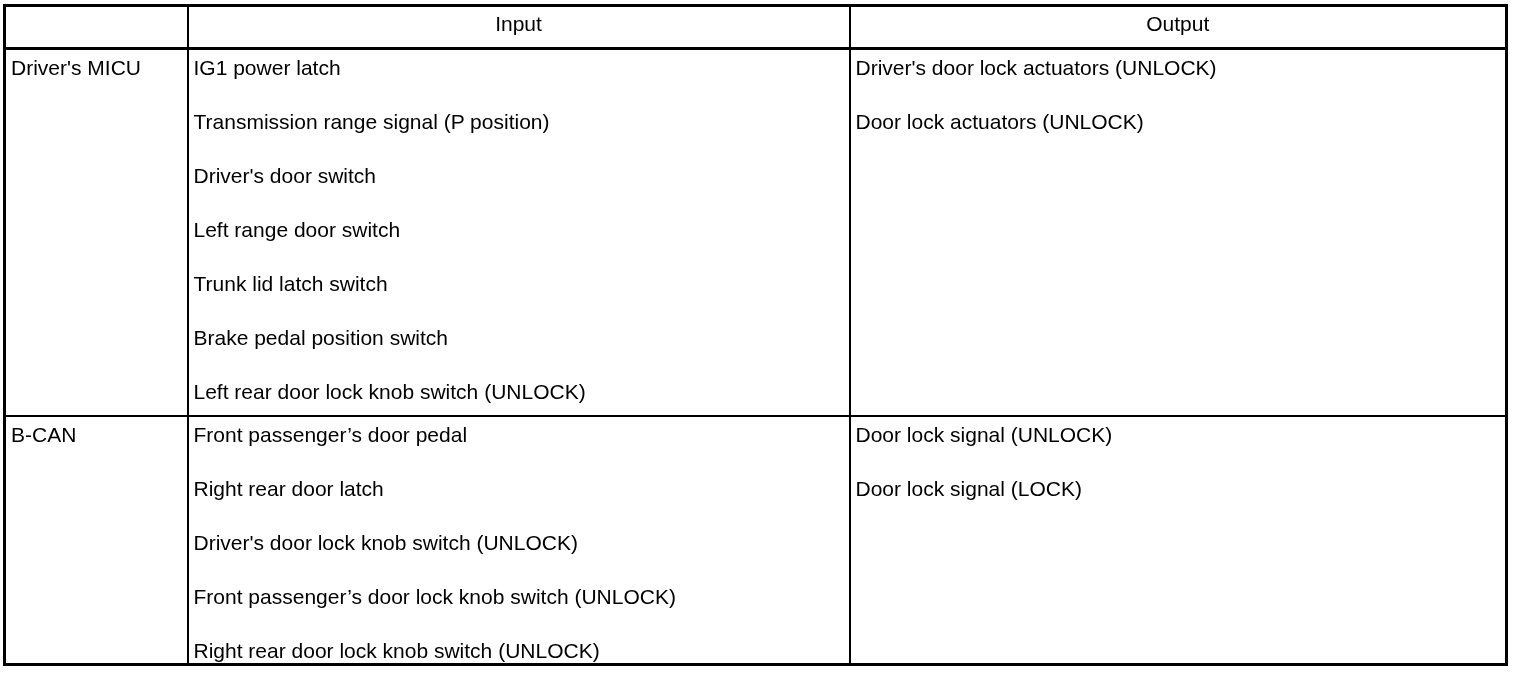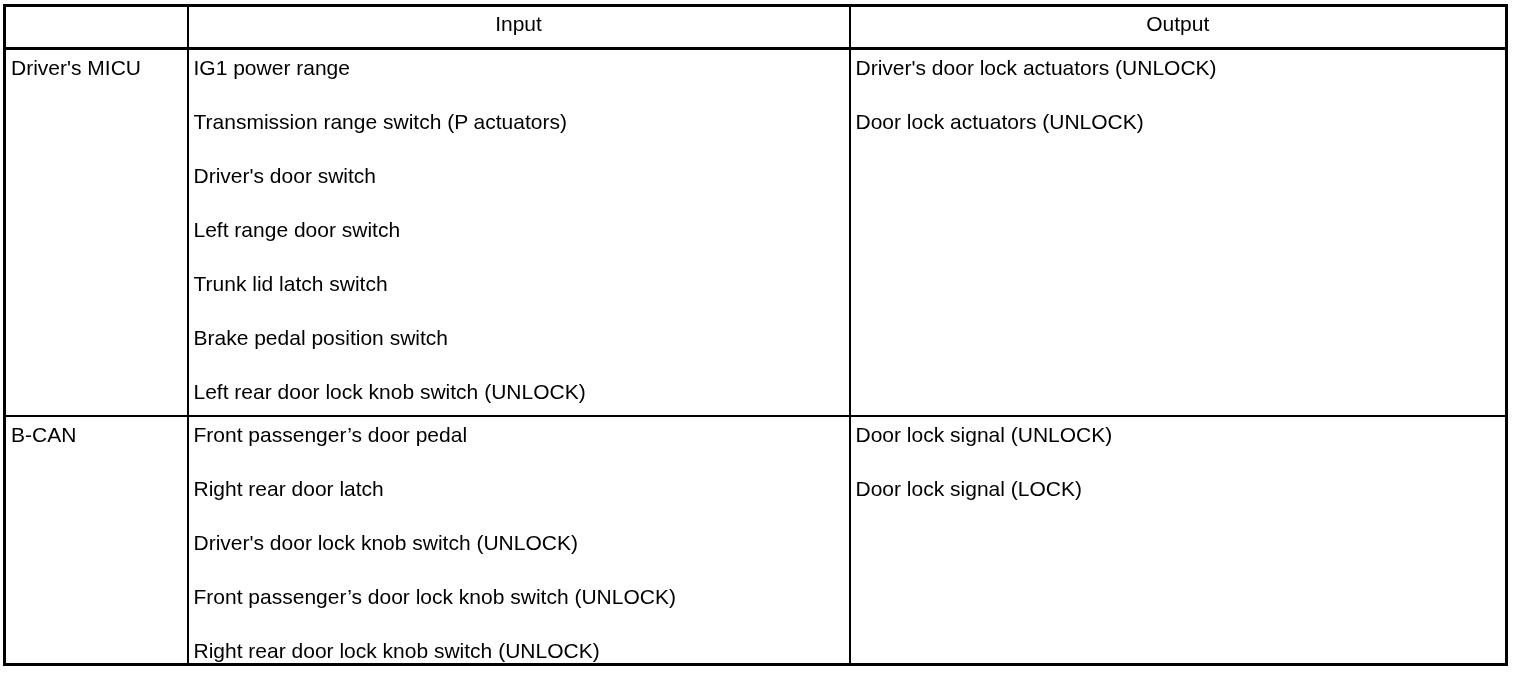--- a/index.html
+++ b/index.html
@@ -68,22 +68,22 @@
       <th>Input</th>
       <th>Output</th>
     </tr>
   </thead>
   <tbody>
     <tr class="row-micu">
       <td>
         <p class="item">Driver's MICU</p>
       </td>
       <td>
-        <p class="item">IG1 power range</p>
-        <p class="item">Transmission range switch (P actuators)</p>
+        <p class="item">IG1 power latch</p>
+        <p class="item">Transmission range signal (P position)</p>
         <p class="item">Driver's door switch</p>
         <p class="item">Left range door switch</p>
         <p class="item">Trunk lid latch switch</p>
         <p class="item">Brake pedal position switch</p>
         <p class="item">Left rear door lock knob switch (UNLOCK)</p>
       </td>
       <td>
         <p class="item">Driver's door lock actuators (UNLOCK)</p>
         <p class="item">Door lock actuators (UNLOCK)</p>
       </td>

